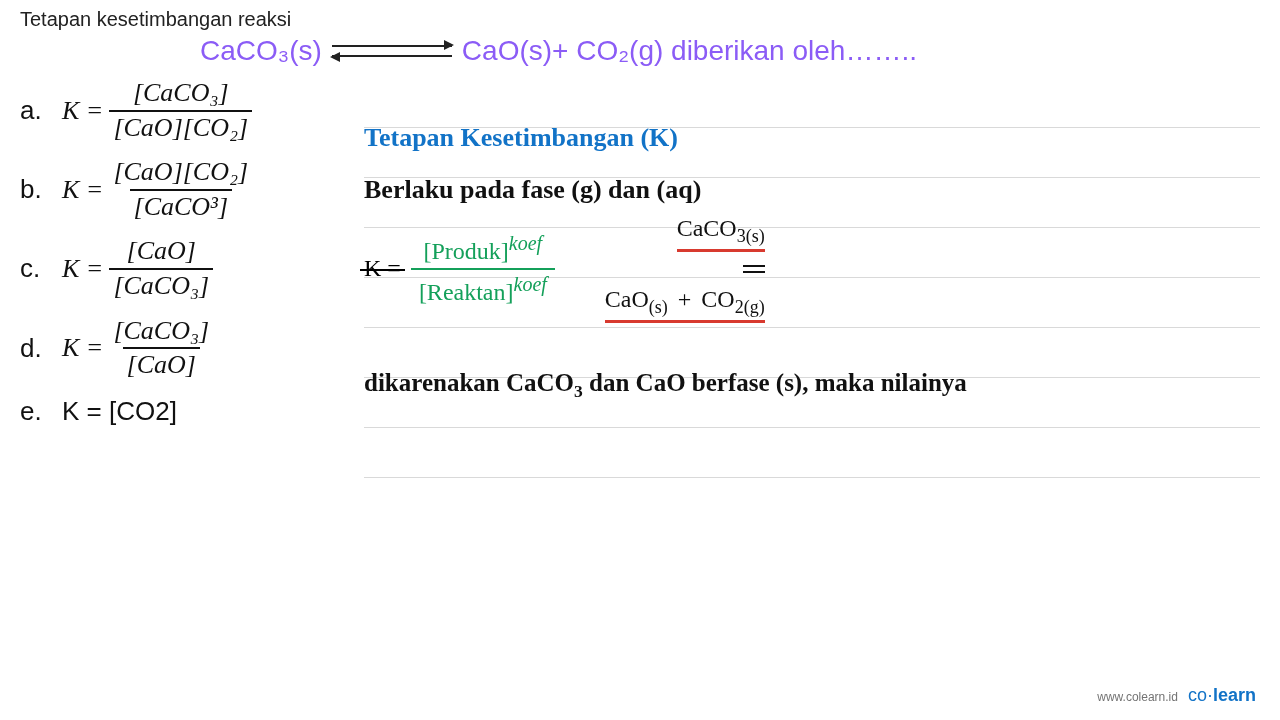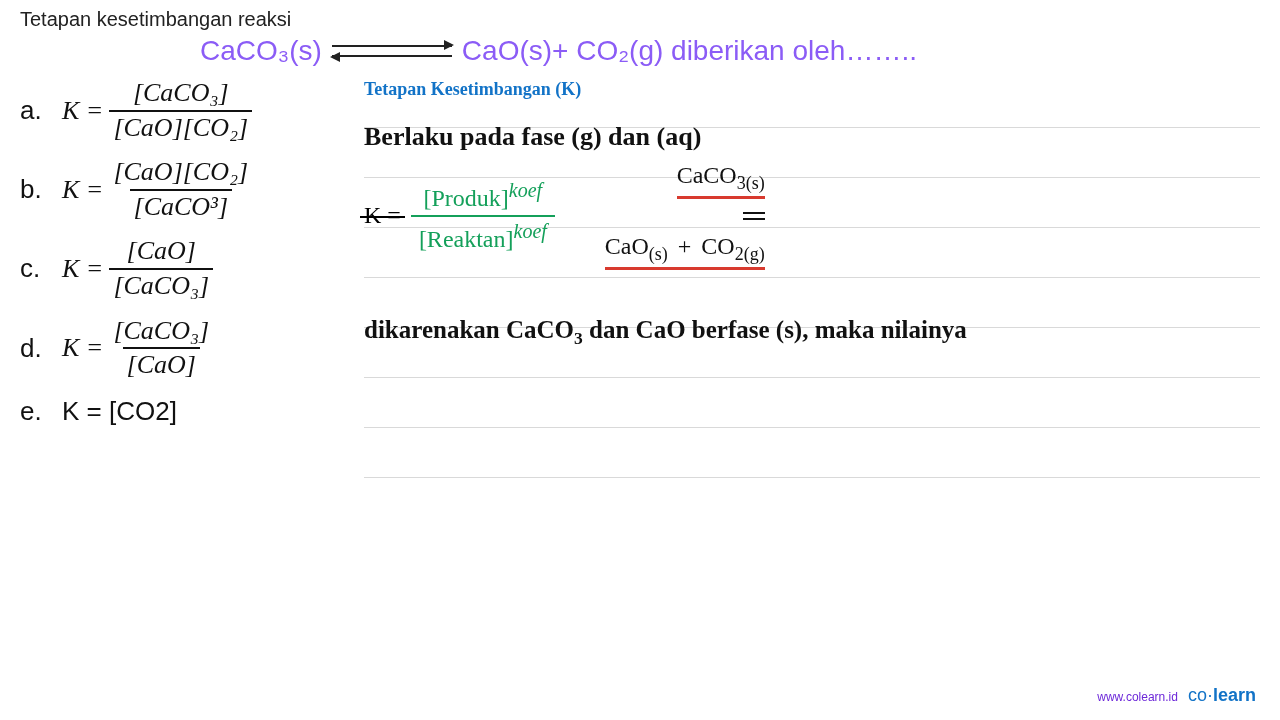--- a/index.html
+++ b/index.html
@@ -107,22 +107,23 @@
     .ruled {
       background-image: linear-gradient(#d9d9d9 1px, transparent 1px);
       background-size: 100% 50px;
       background-position: 0 48px;
       min-height: 440px;
       padding-top: 0;
     }
     .hd-blue {
       color: #1273c7;
       font-weight: bold;
-      font-size: 18px;
+      font-size: 26px;
       padding-bottom: 4px;
+      margin-top: 44px;
     }
     .hd-black {
       color: #111;
       font-weight: bold;
       font-size: 26px;
       padding-top: 18px;
     }
     .formula-row {
       display: flex;
       align-items: center;
@@ -177,21 +178,21 @@
     .mini-arrow::after { bottom:5px; }
 
     .exp-line {
       font-weight:bold; font-size:25px; color:#111; margin-top:46px;
     }
     .footer {
       position:absolute; right:24px; bottom:14px;
       font-family: Arial; color:#1273c7; font-size:18px;
       display:flex; align-items:baseline; gap:10px;
     }
-    .footer .url { color:#6d28d9; font-size:12px; }
+    .footer .url { color:#737373; font-size:12px; }
     .footer .brand b { font-weight:bold; }
     .subx { font-size:0.7em; vertical-align:sub; font-style:normal;}
   </style>
 </head>
 <body>
 
 <div class="page">
   <div class="title-line">Tetapan kesetimbangan reaksi</div>
   <div class="eq-line">
     <span>CaCO₃(s)</span>

